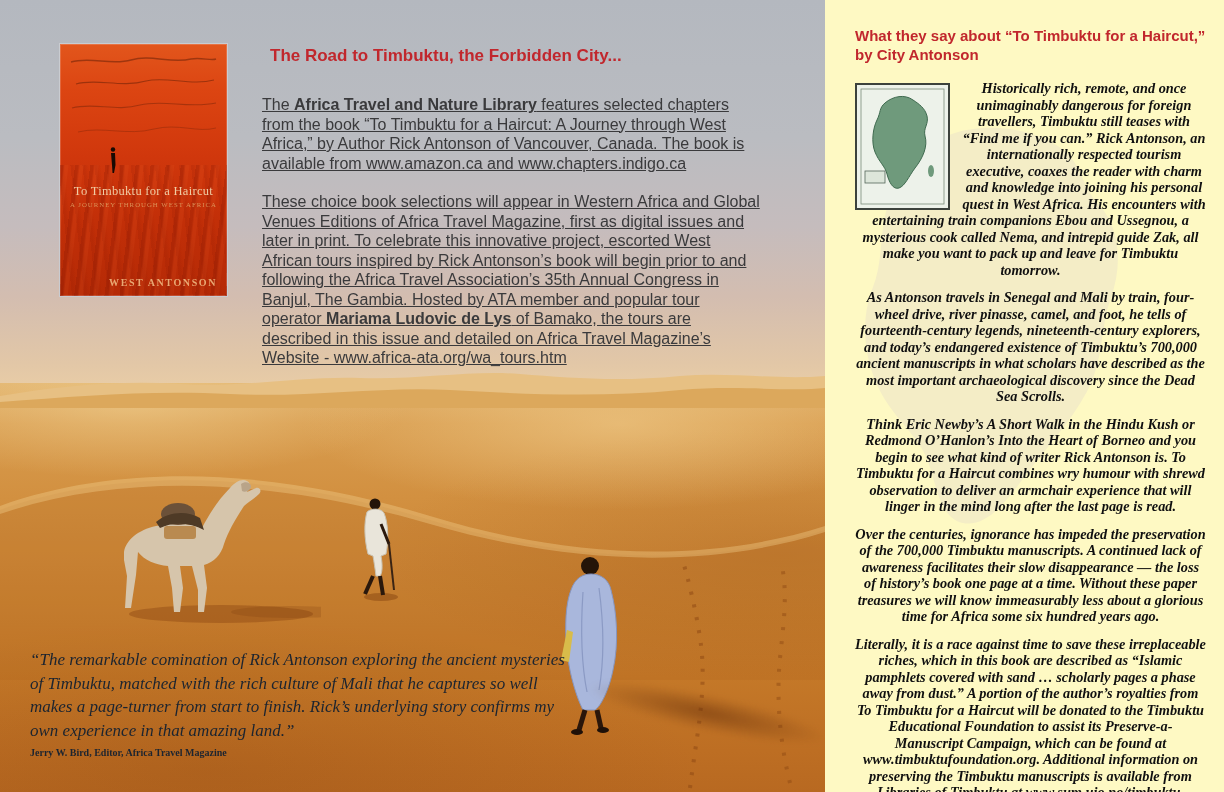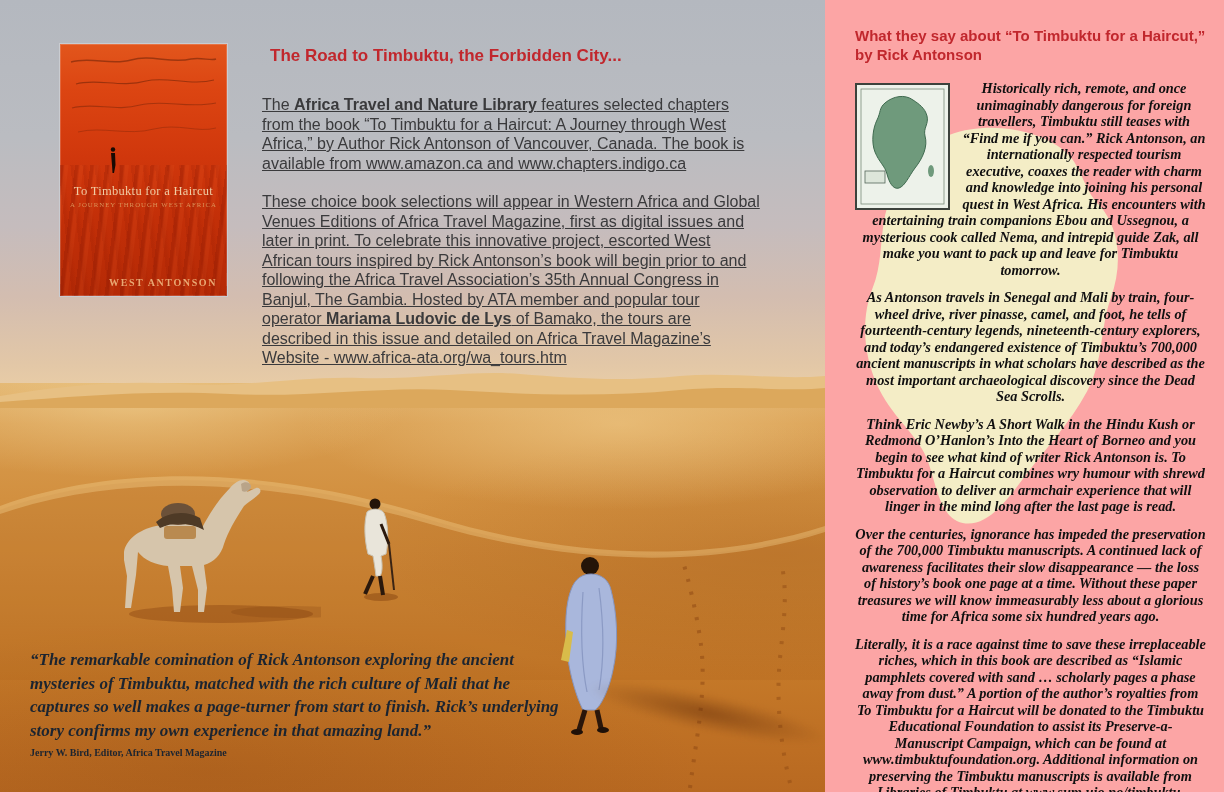--- a/index.html
+++ b/index.html
@@ -47,25 +47,25 @@
 
   
   .left-text{position:absolute;left:262px;top:46px;width:498px;z-index:3;}
   .left-text h2{margin:0 0 29px 8px;font-size:17px;font-weight:bold;color:#c1272d;}
   .left-text p{margin:0 0 19px 0;font-size:16px;line-height:19.5px;color:#3a3a3c;text-decoration:underline;}
   .seg-b{font-weight:bold;}
 
   
   .photo-quote{position:absolute;left:30px;top:648px;width:540px;z-index:3;
       font-family:"Liberation Serif",serif;color:#1b2430;}
-  .photo-quote .q{margin:0;font-style:italic;font-weight:bold;font-size:17px;line-height:23.5px;}
+  .photo-quote .q{margin:0;font-style:italic;font-weight:normal;font-size:17px;line-height:23.5px;}
   .photo-quote .attr{margin:1px 0 0 0;font-weight:bold;font-size:10px;line-height:20px;}
 
   
-  .right-page{position:absolute;left:825px;top:0;width:399px;height:792px;background:#fca5a5;
+  .right-page{position:absolute;left:825px;top:0;width:399px;height:792px;background:#fef9c3;
       box-sizing:border-box;padding:26px 18px 0 30px;}
   .right-heading{position:relative;z-index:2;color:#c1272d;font-size:15px;line-height:19px;font-weight:bold;}
   .africa-watermark{position:absolute;left:22px;top:126px;width:300px;height:410px;z-index:0;}
   .right-text{position:relative;z-index:2;margin-top:16px;}
   .right-text p{margin:0 0 11px 0;font-family:"Liberation Serif",serif;
       font-style:italic;font-weight:bold;font-size:14.3px;line-height:16.5px;color:#101010;text-align:center;}
   .map-float{float:left;width:95px;height:127px;margin:3px 12px 2px 0;}
 </style>
 </head>
 <body>
@@ -153,21 +153,21 @@
   </div>
 
   <div class="right-page">
 
     <svg class="africa-watermark" viewBox="0 0 280 380" preserveAspectRatio="none">
       <path fill="#f4edc6" d="M96,8 C130,-4 170,2 196,18 C220,32 218,56 236,74 C254,94 258,128 246,160 C236,188 240,216 224,246 C208,276 184,300 162,330 C146,352 128,372 108,368 C88,364 84,336 76,312 C68,288 44,272 30,244 C16,216 12,180 24,150 C36,120 28,88 44,60 C58,36 70,18 96,8 Z"></path>
     </svg>
 
     <div class="right-heading">
       <div>What they say about  “To Timbuktu for a Haircut,”</div>
-      <div>by Rick Antonson</div>
+      <div>by City Antonson</div>
     </div>
 
     <div class="right-text">
       <p>
         <span class="map-float">
           <svg viewBox="0 0 95 127" width="95" height="127">
             <rect x="1" y="1" width="93" height="125" fill="#edf2ea" stroke="#3c423c" stroke-width="2"></rect>
             <rect x="6" y="6" width="83" height="115" fill="none" stroke="#7c8d7c" stroke-width="0.8"></rect>
             <path fill="#6f9a7c" stroke="#3f6a4f" stroke-width="1" d="M30,20 C38,13 50,11 58,17 C64,21 70,25 72,33 C74,41 68,45 70,53 C73,63 68,75 60,85 C54,93 50,103 44,105 C38,107 34,99 32,91 C30,83 24,79 20,69 C16,59 18,45 22,37 C26,29 24,25 30,20 Z"></path>
             <ellipse cx="76" cy="88" rx="3" ry="6" fill="#6f9a7c"></ellipse>

